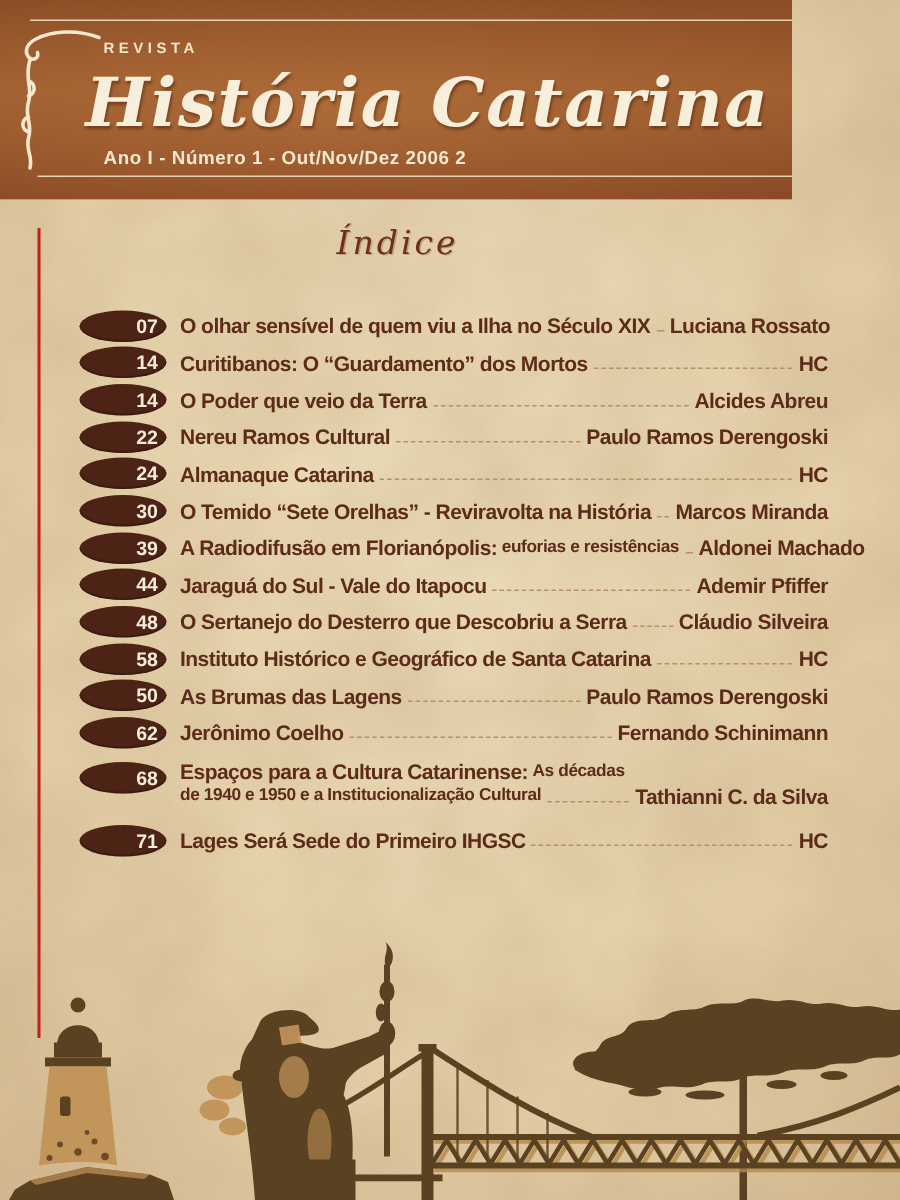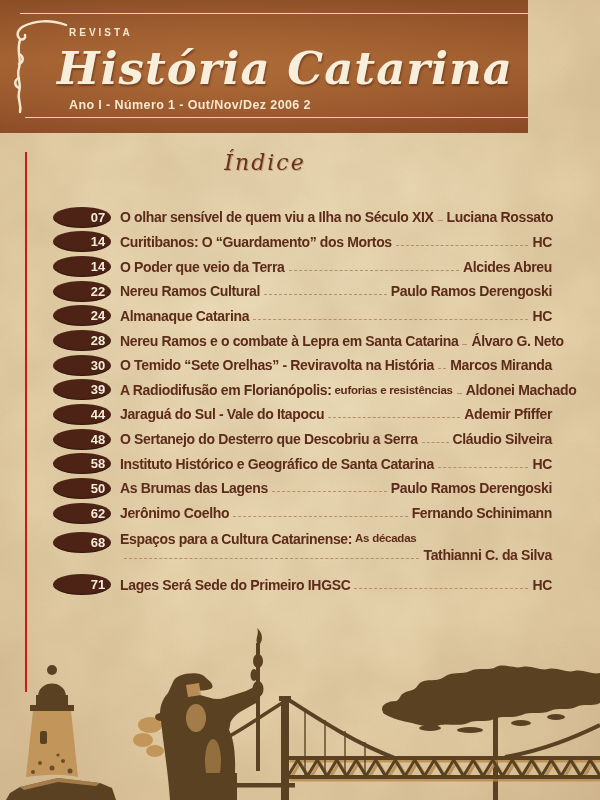--- a/index.html
+++ b/index.html
@@ -280,32 +280,20 @@
         <div class="line line1">
           <span class="t-main">Almanaque Catarina</span>
 
           <span class="leader"></span>
           <span class="author">HC</span>
         </div>
 
       </div>
     </div>
 
-    <div class="row">
-      <span class="badge">28</span>
-      <div class="row-body">
-        <div class="line line1">
-          <span class="t-main">Nereu Ramos e o combate à Lepra em Santa Catarina</span>
-
-          <span class="leader"></span>
-          <span class="author">Álvaro G. Neto</span>
-        </div>
-
-      </div>
-    </div>
 
     <div class="row">
       <span class="badge">30</span>
       <div class="row-body">
         <div class="line line1">
           <span class="t-main">O Temido “Sete Orelhas” - Reviravolta na História</span>
 
           <span class="leader"></span>
           <span class="author">Marcos Miranda</span>
         </div>
@@ -393,20 +381,21 @@
 
     <div class="row two-line">
       <span class="badge">68</span>
       <div class="row-body">
         <div class="line line1">
           <span class="t-main">Espaços para a Cultura Catarinense:</span>
           <span class="t-small">&nbsp;As décadas</span>
 
         </div>
         <div class="line line2">
+          <span class="t-small2">de 1940 e 1950 e a Institucionalização Cultural</span>
           <span class="leader"></span>
           <span class="author">Tathianni C. da Silva</span>
         </div>
       </div>
     </div>
 
     <div class="row">
       <span class="badge">71</span>
       <div class="row-body">
         <div class="line line1">

